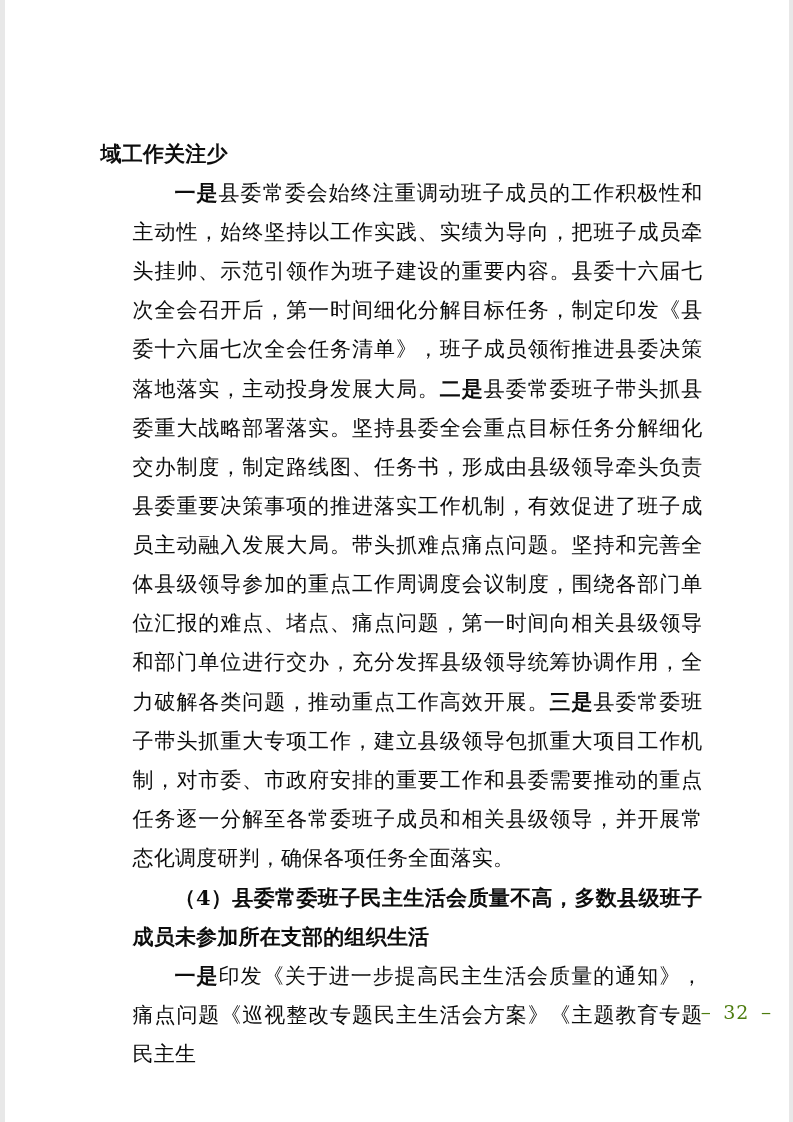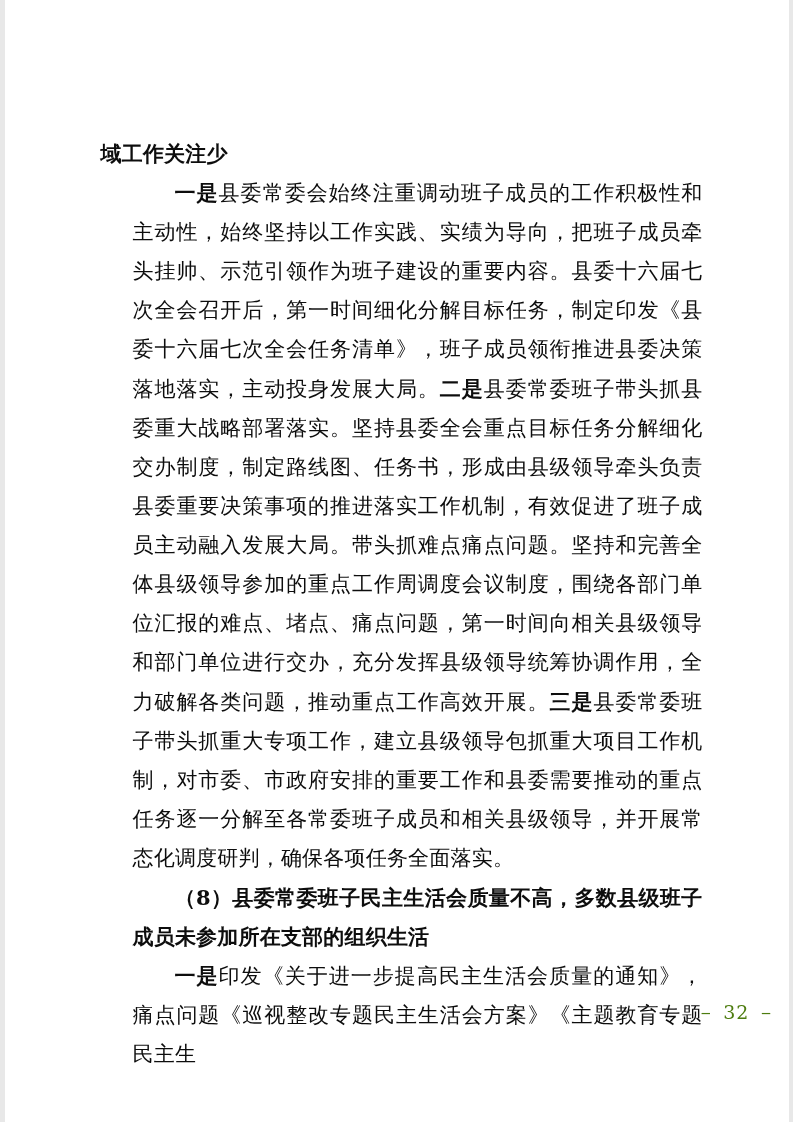--- a/index.html
+++ b/index.html
@@ -64,21 +64,21 @@
 
   <div class="content">
 
     <p class="para bold">域工作关注少</p>
 
     <p class="para indent">
       <span class="run strong-head">一是</span><span class="run">县委常委会始终注重调动班子成员的工作积极性和主动性，始终坚持以工作实践、实绩为导向，把班子成员牵头挂帅、示范引领作为班子建设的重要内容。县委十六届七次全会召开后，第一时间细化分解目标任务，制定印发《县委十六届七次全会任务清单》，班子成员领衔推进县委决策落地落实，主动投身发展大局。</span><span class="run strong-head">二是</span><span class="run">县委常委班子带头抓县委重大战略部署落实。坚持县委全会重点目标任务分解细化交办制度，制定路线图、任务书，形成由县级领导牵头负责县委重要决策事项的推进落实工作机制，有效促进了班子成员主动融入发展大局。带头抓难点痛点问题。坚持和完善全体县级领导参加的重点工作周调度会议制度，围绕各部门单位汇报的难点、堵点、痛点问题，第一时间向相关县级领导和部门单位进行交办，充分发挥县级领导统筹协调作用，全力破解各类问题，推动重点工作高效开展。</span><span class="run strong-head">三是</span><span class="run">县委常委班子带头抓重大专项工作，建立县级领导包抓重大项目工作机制，对市委、市政府安排的重要工作和县委需要推动的重点任务逐一分解至各常委班子成员和相关县级领导，并开展常态化调度研判，确保各项任务全面落实。</span>
     </p>
 
     <p class="para indent bold">
-      <span class="run">（8）县委常委班子民主生活会质量不高，多数县级班子成员未参加所在支部的组织生活</span>
+      <span class="run">（4）县委常委班子民主生活会质量不高，多数县级班子成员未参加所在支部的组织生活</span>
     </p>
 
     <p class="para indent">
       <span class="run strong-head">一是</span><span class="run">印发《关于进一步提高民主生活会质量的通知》，痛点问题《巡视整改专题民主生活会方案》《主题教育专题民主生</span>
     </p>
 
   </div>
 
   <div class="footer">－ 32 －</div>
 

